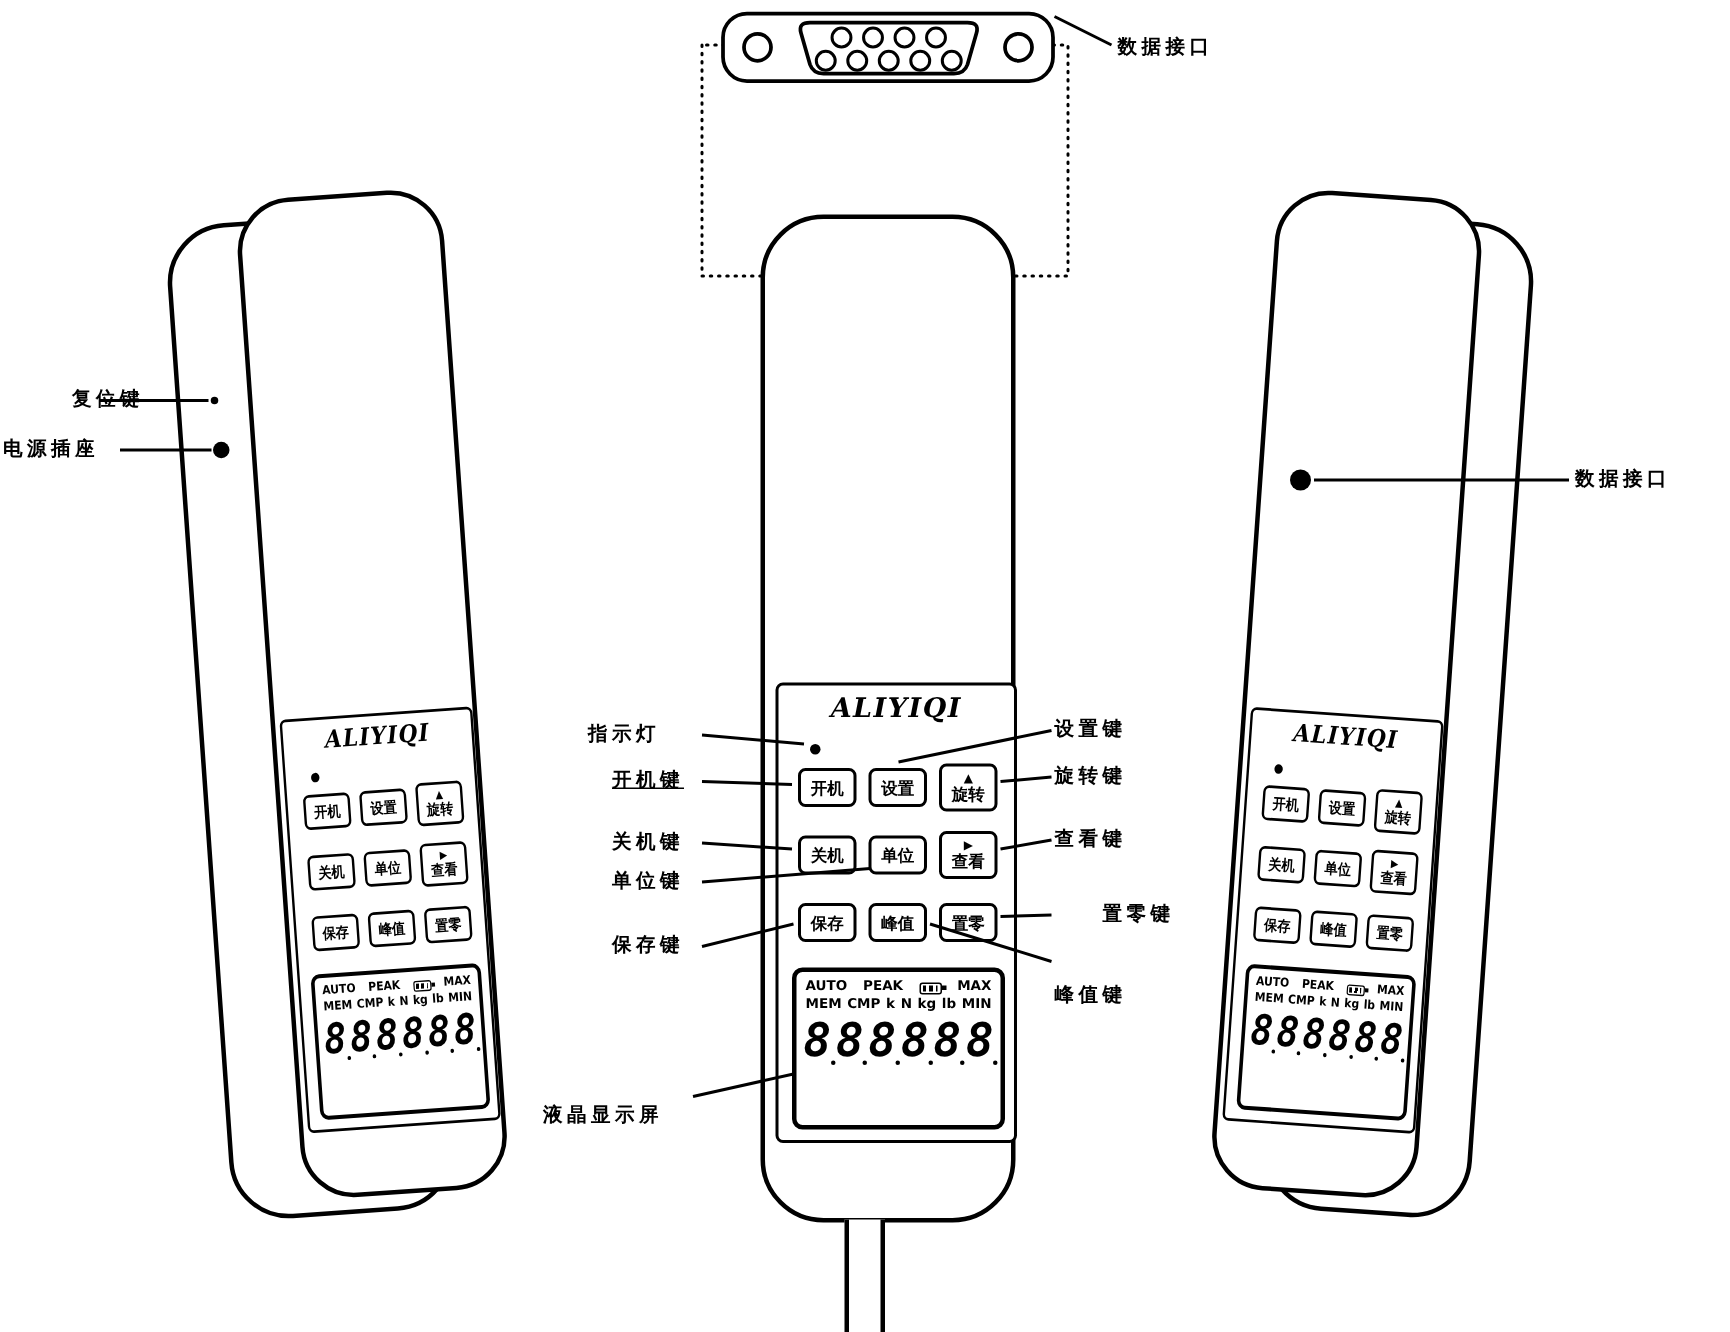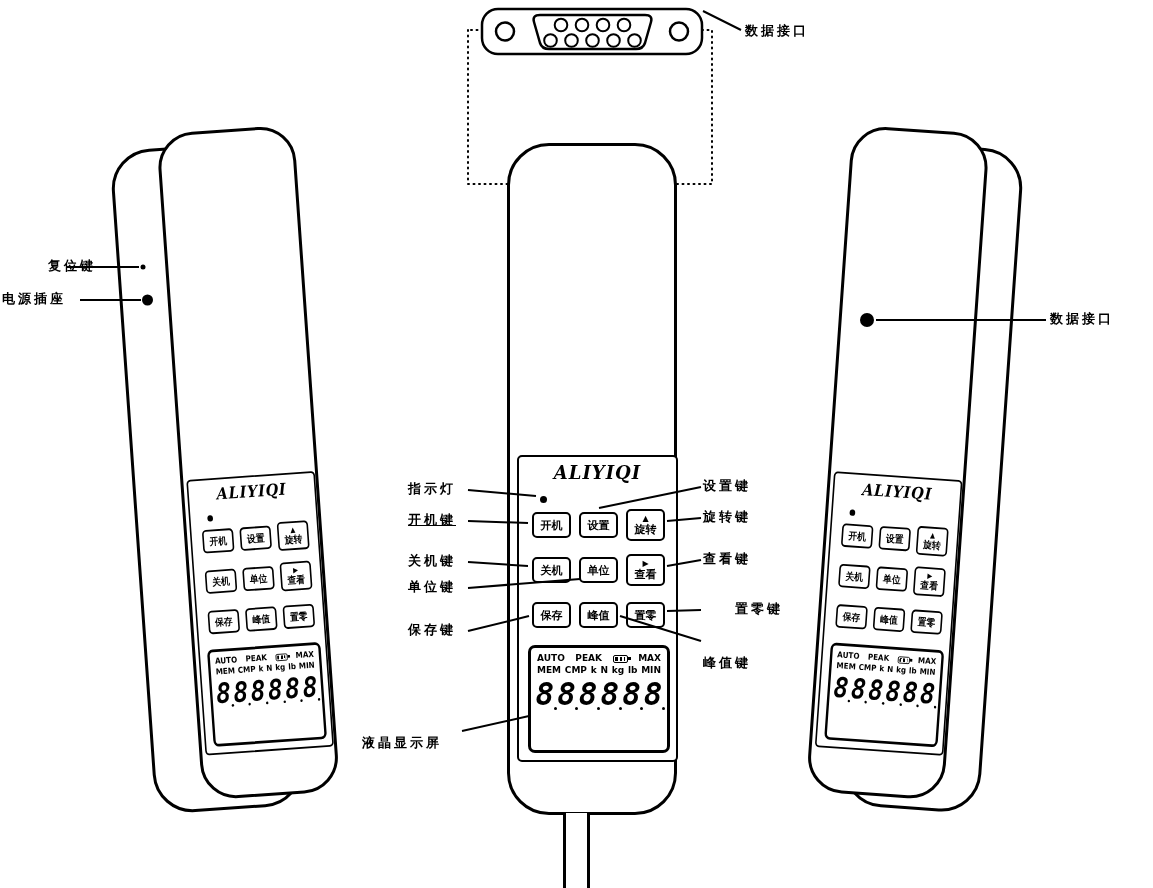--- a/index.html
+++ b/index.html
@@ -9,21 +9,21 @@
   .layer{position:absolute;left:0;top:0;width:1153px;height:888px;}
   svg.layer{pointer-events:none;}
   .svg-bottom{z-index:0;}
   .svg-top{z-index:5;}
 
   
   .callout{position:absolute;z-index:6;font-size:13px;font-weight:bold;letter-spacing:3px;white-space:nowrap;}
   .co-data-port{left:745px;top:22px;}
   .co-reset{left:8px;top:257px;margin-left:40px;}
   .co-power-socket{left:2px;top:290px;}
-  .co-indicator{left:408px;top:480px;}
+  .co-indicator{left:392px;top:480px;}
   .co-power-on{left:408px;top:511px;text-decoration:underline;}
   .co-power-off{left:408px;top:552px;}
   .co-unit{left:408px;top:578px;}
   .co-save{left:408px;top:621px;}
   .co-lcd{left:362px;top:721px;margin-top:13px;}
   .co-settings{left:703px;top:477px;}
   .co-rotate{left:703px;top:508px;font-family:Liberation Serif, serif;}
   .co-view{left:703px;top:550px;text-align:center;}
   .co-zero{left:735px;top:600px;font-family:Liberation Serif, serif;}
   .co-peak{left:703px;top:631px;margin-top:23px;}

